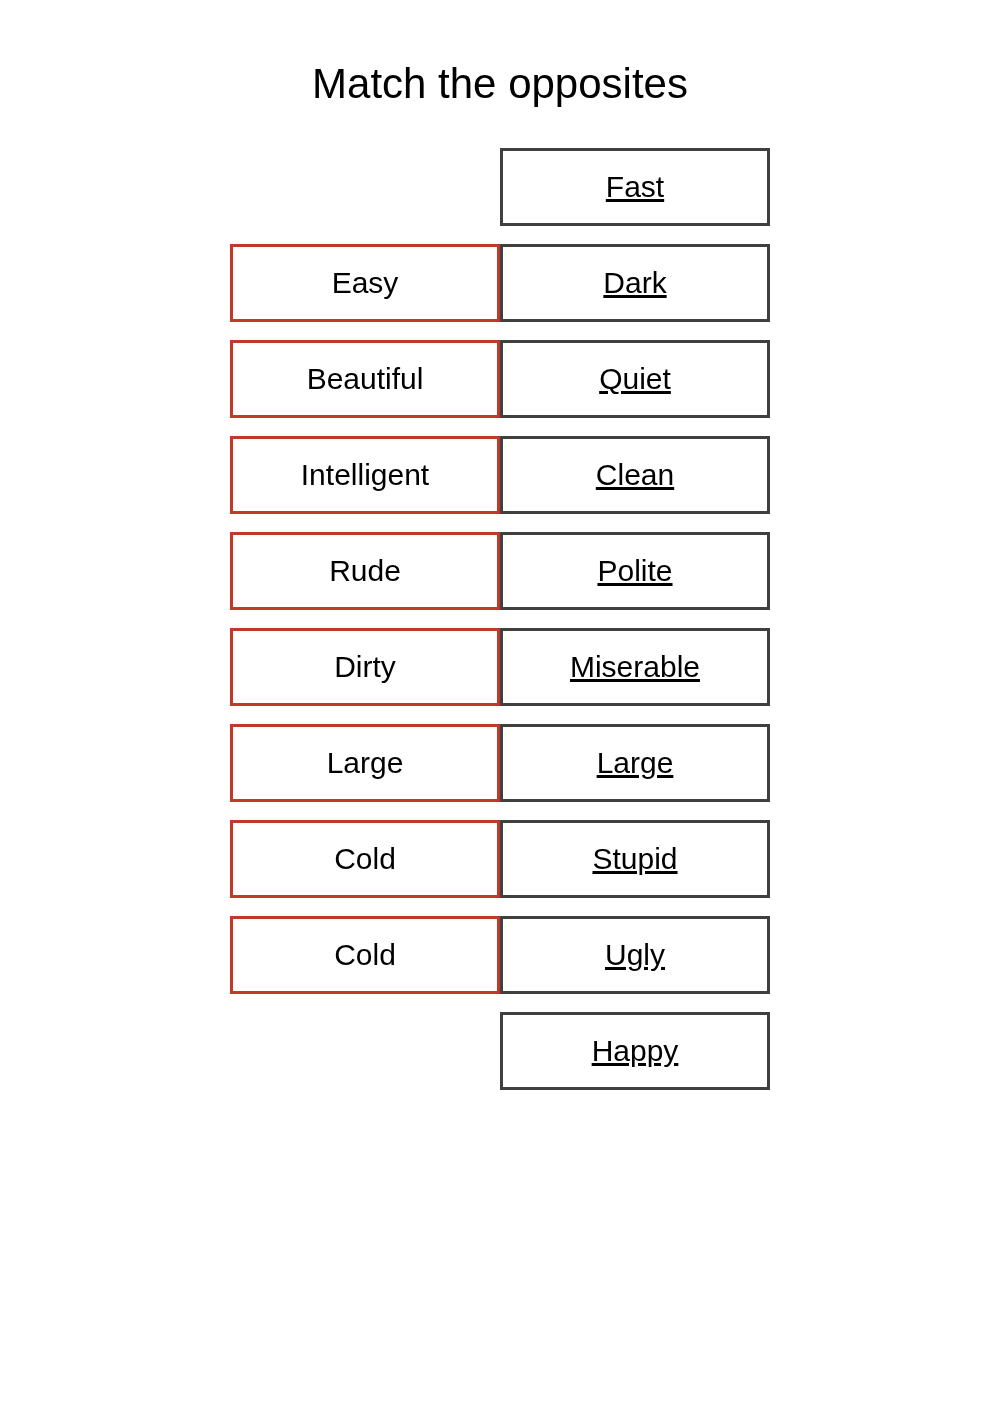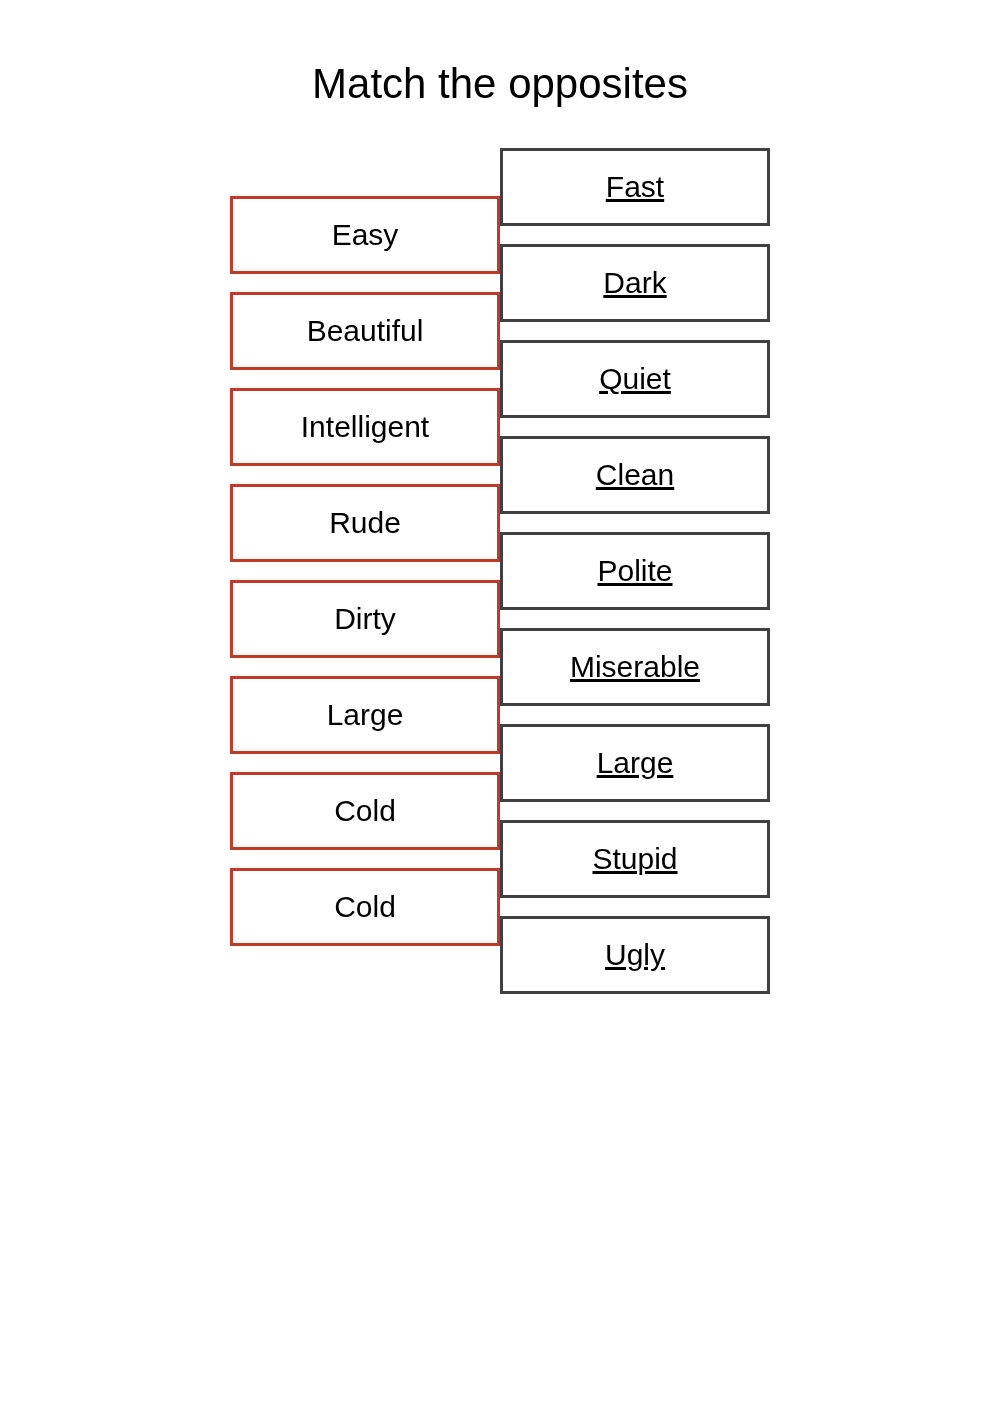--- a/index.html
+++ b/index.html
@@ -78,14 +78,15 @@
   <div class="column" id="right-col">
       <div class="word-box blue">Fast</div>
       <div class="word-box blue">Dark</div>
       <div class="word-box blue">Quiet</div>
       <div class="word-box blue">Clean</div>
       <div class="word-box blue">Polite</div>
       <div class="word-box blue">Miserable</div>
       <div class="word-box blue">Large</div>
       <div class="word-box blue">Stupid</div>
       <div class="word-box blue">Ugly</div>
+      <div class="word-box blue">Happy</div>
     </div>
 </div>
 
 </body></html>

